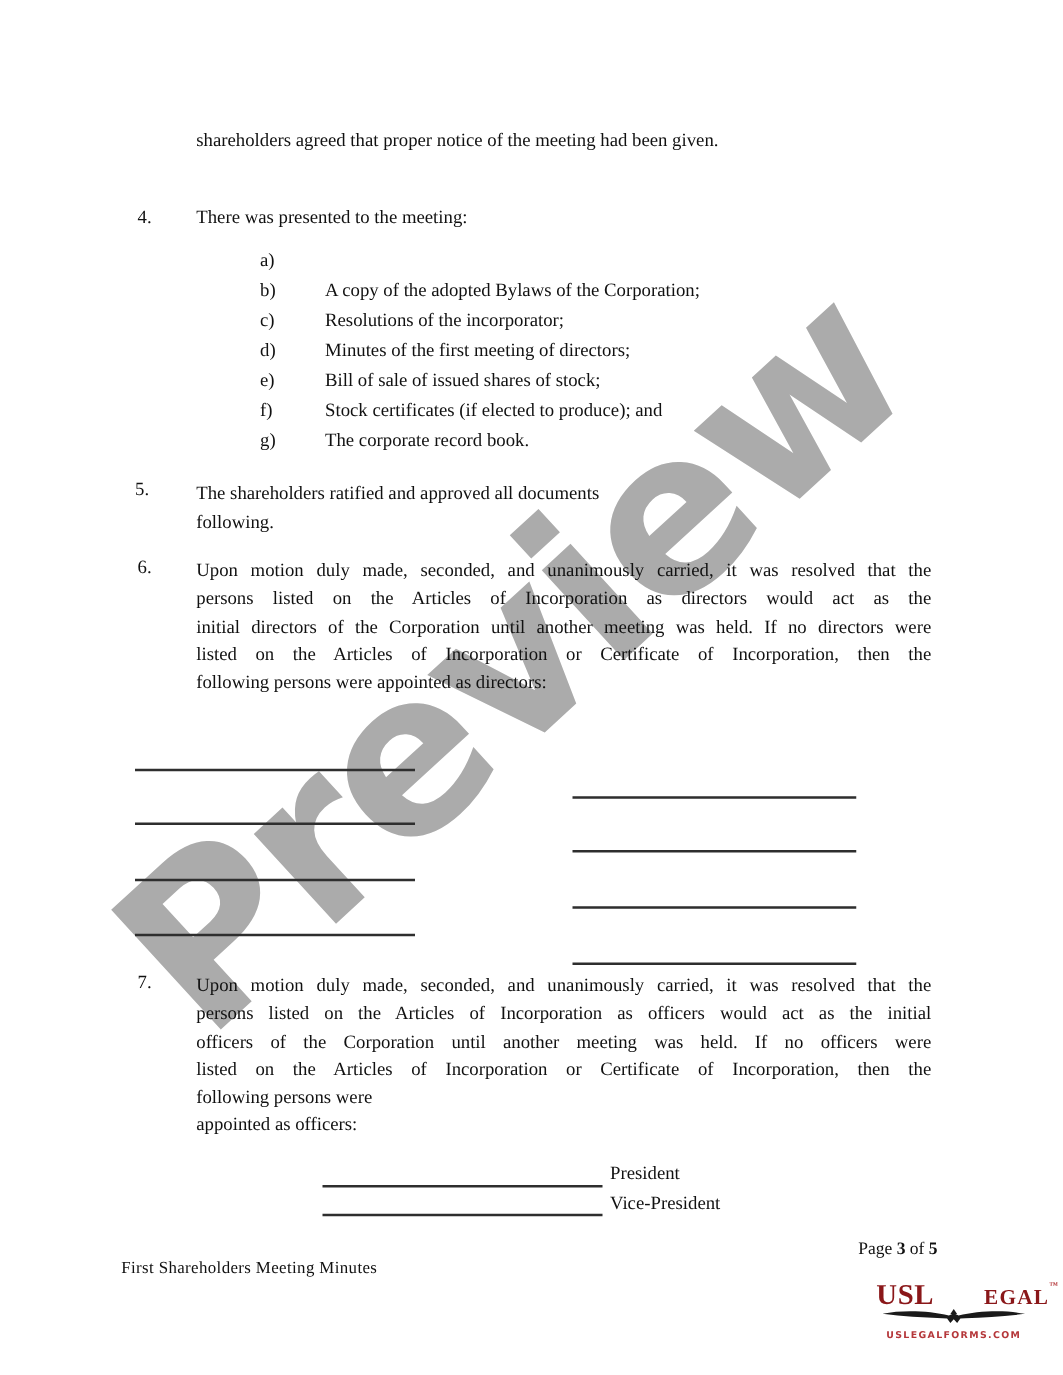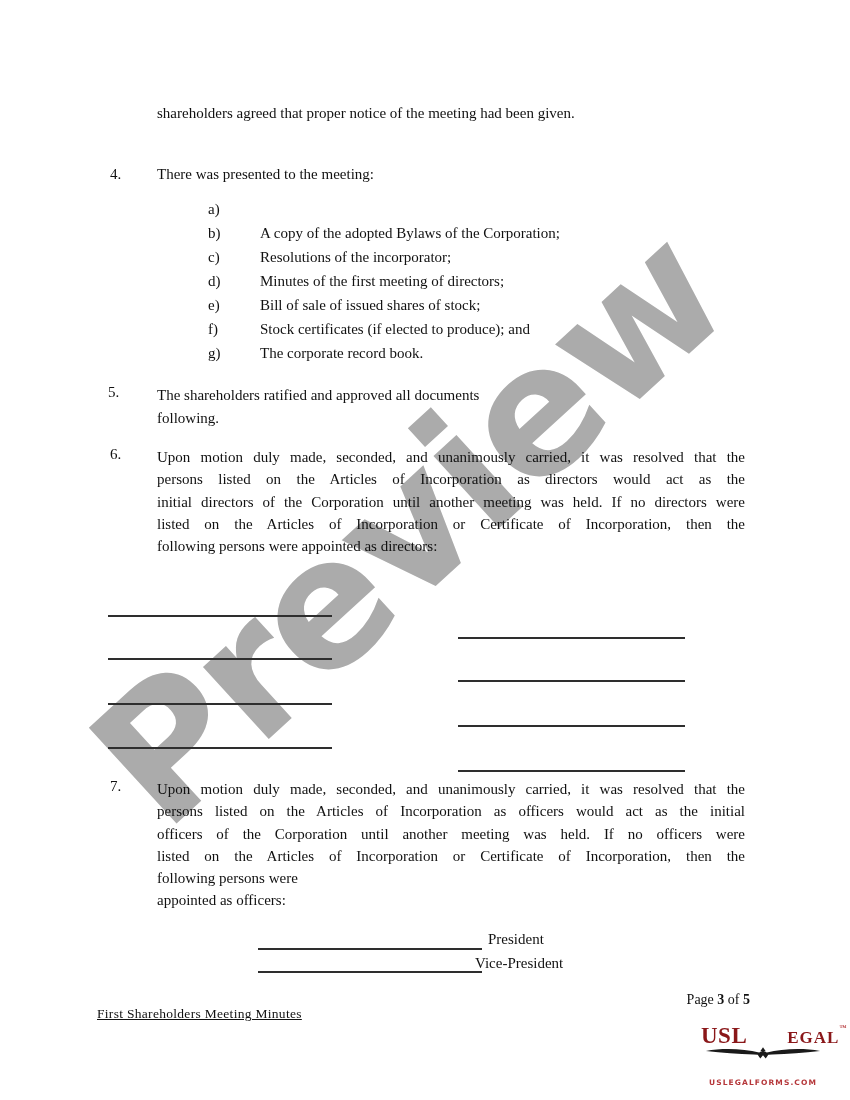--- a/index.html
+++ b/index.html
@@ -35,30 +35,30 @@
   .jline24 { text-align: justify; text-align-last: justify; height: 24px; overflow: hidden; }
   .lline { text-align: left; }
   .list { position: absolute; left: 208px; top: 197px; width: 520px; font-size: 15px; }
   .lrow { display: flex; height: 24px; line-height: 24px; }
   .lletter { width: 52px; flex: 0 0 52px; }
   .blank {
     position: absolute; height: 0;
     border-bottom: 2px solid #2e2e2e;
   }
   .off-label { position: absolute; font-size: 15px; }
-  .footer-title { position: absolute; left: 97px; top: 1006px; font-size: 13.5px; letter-spacing: 0.3px; text-decoration: underline; }
+  .footer-title { position: absolute; left: 97px; top: 1006px; font-size: 13.5px; letter-spacing: 0.3px; }
   .page-label { position: absolute; left: 600px; top: 992px; width: 150px; text-align: right; font-size: 14px; }
   .page-label .b { font-weight: bold; }
   .logo { position: absolute; left: 701px; top: 1024px; width: 124px; text-align: center; line-height: 1; }
   .brand { color: #8a1719; font-family: "Liberation Serif", serif; font-weight: bold; white-space: nowrap; }
   .brand .big { font-size: 23px; letter-spacing: 0.5px; }
   .brand .small { font-size: 17px; letter-spacing: 1px; margin-left: 40px; }
   .brand .tm { font-size: 7px; vertical-align: top; position: relative; top: 1px; color: #b5373a; }
   .eagle { display: block; margin: 0 auto; margin-top: -1px; }
-  .site { margin-top: 19px; color: #b5373a; font-family: "DejaVu Sans", sans-serif; font-weight: bold; font-size: 7.5px; letter-spacing: 1.1px; white-space: nowrap; }
+  .site { margin-top: 4px; color: #b5373a; font-family: "DejaVu Sans", sans-serif; font-weight: bold; font-size: 7.5px; letter-spacing: 1.1px; white-space: nowrap; }
 </style>
 </head>
 <body>
 
 <div class="page">
 
   <div class="watermark">Preview</div>
 
   <div class="content">
 
@@ -131,21 +131,21 @@
       <div class="jline">officers of the Corporation until another meeting was held. If no officers were</div>
       <div class="jline">listed on the Articles of Incorporation or Certificate of Incorporation, then the</div>
       <div class="lline">following persons were</div>
       <div class="lline">appointed as officers:</div>
     </div>
 
     <div class="blank" style="left:258px; top:948px; width:224px;"></div>
     <div class="off-label" style="left:488px; top:931px;text-align:center;">President</div>
 
     <div class="blank" style="left:258px; top:971px; width:224px;"></div>
-    <div class="off-label" style="left:475px; top:955px;">Vice-President</div>
+    <div class="off-label" style="left:488px; top:955px;">Vice-President</div>
 
     <div class="page-label">
       <span>Page</span>
       <span class="b">3</span>
       <span>of</span>
       <span class="b">5</span>
     </div>
 
     <div class="footer-title">First Shareholders Meeting Minutes</div>
 

